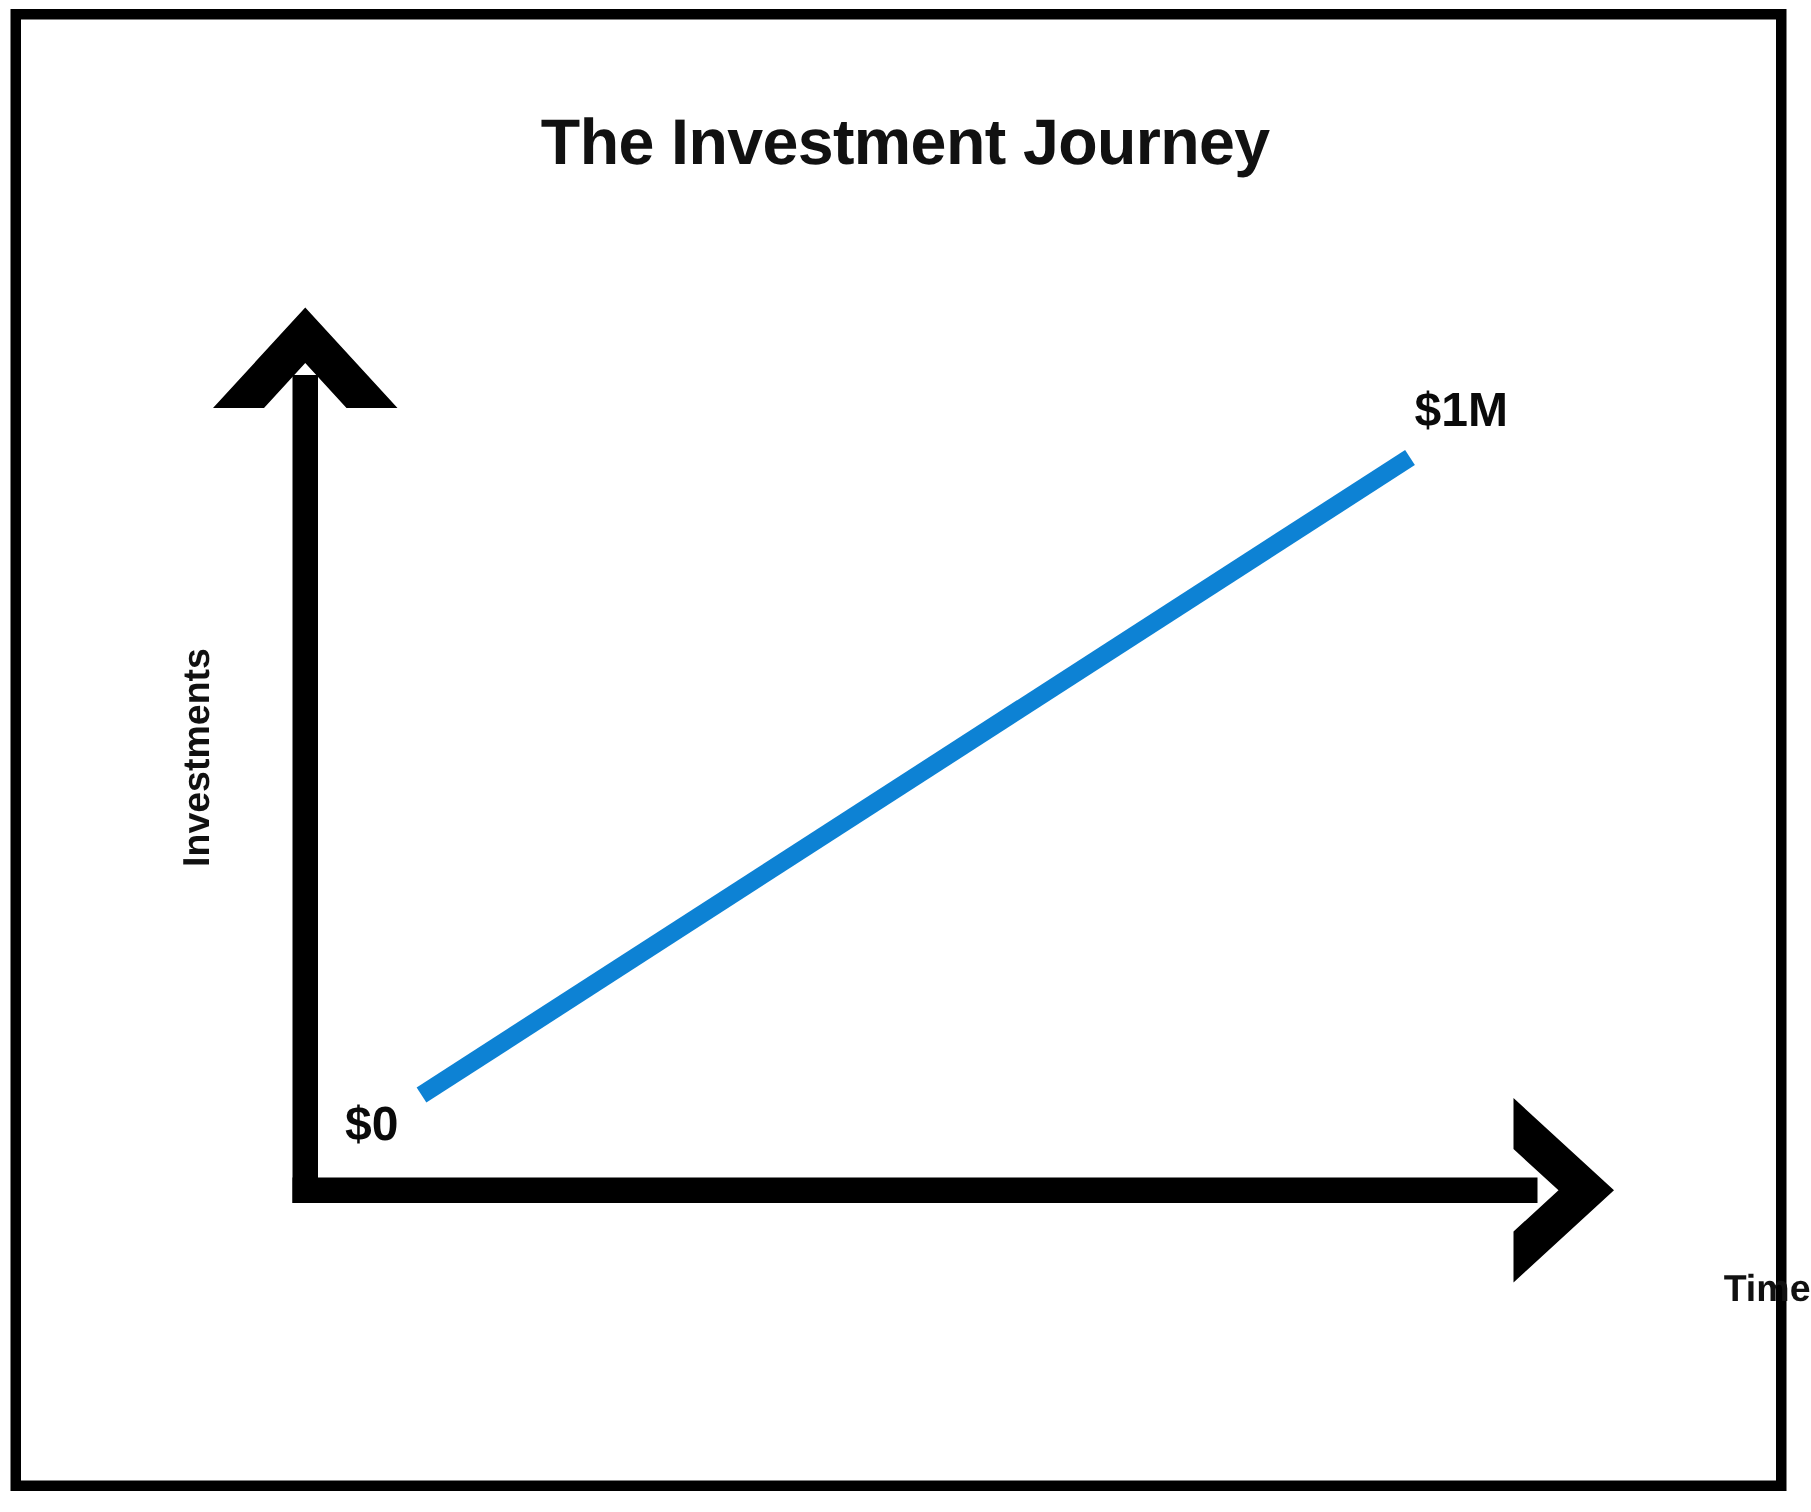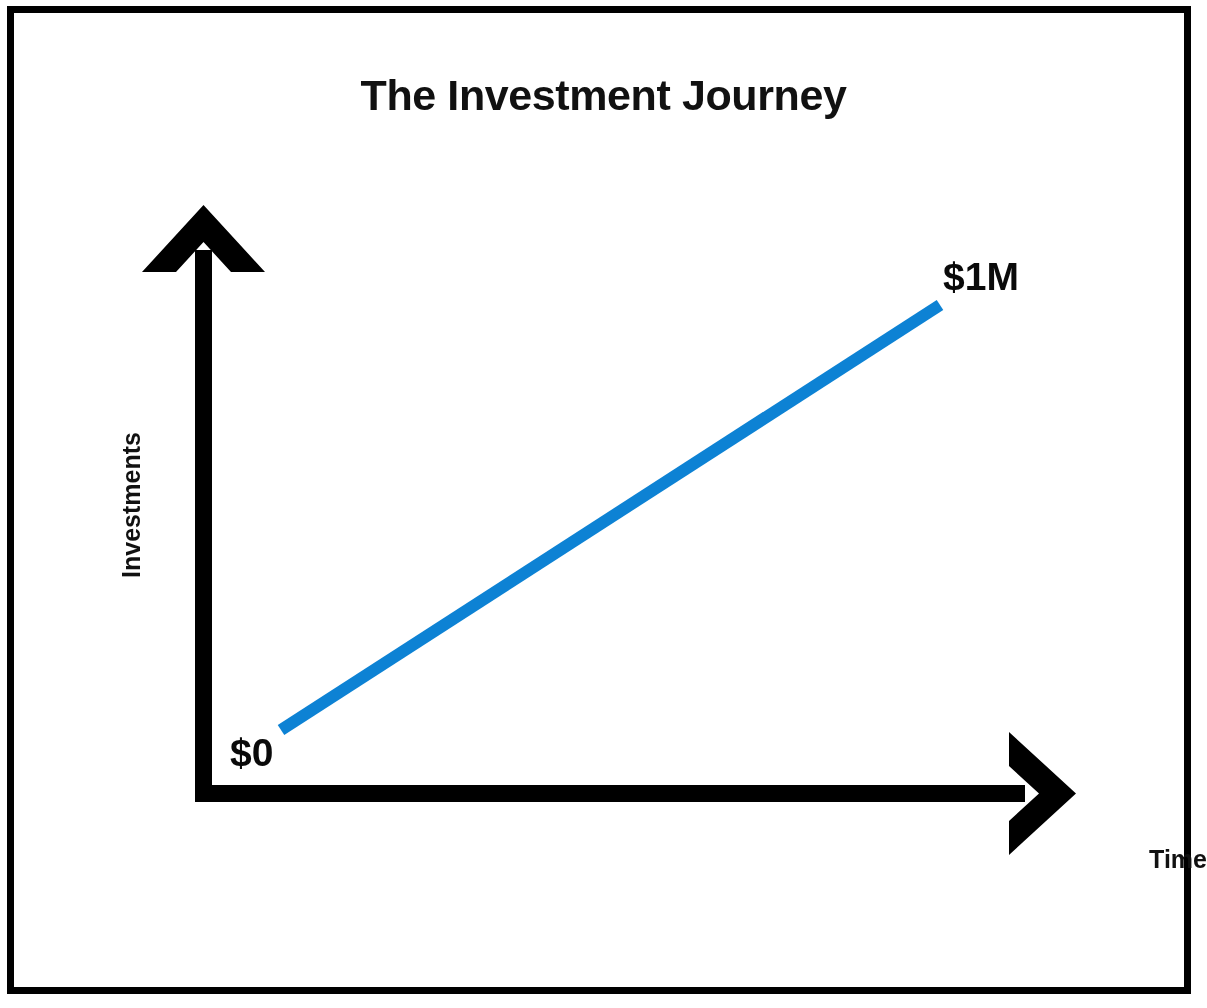--- a/index.html
+++ b/index.html
@@ -65,21 +65,21 @@
   #y-axis-label {
     left: 0px;
     top: 492px;
     width: 260px;
     text-align: center;
     transform: rotate(-90deg);
     transform-origin: 130px 13px;
   }
   .point-label {
     position: absolute;
-    font-size: 39px;
+    font-size: 32px;
     font-weight: bold;
     color: #0a0a0a;
     white-space: nowrap;
   }
   #label-start {
     left: 230px;
     top: 731px;
   }
   #label-end {
     left: 943px;

